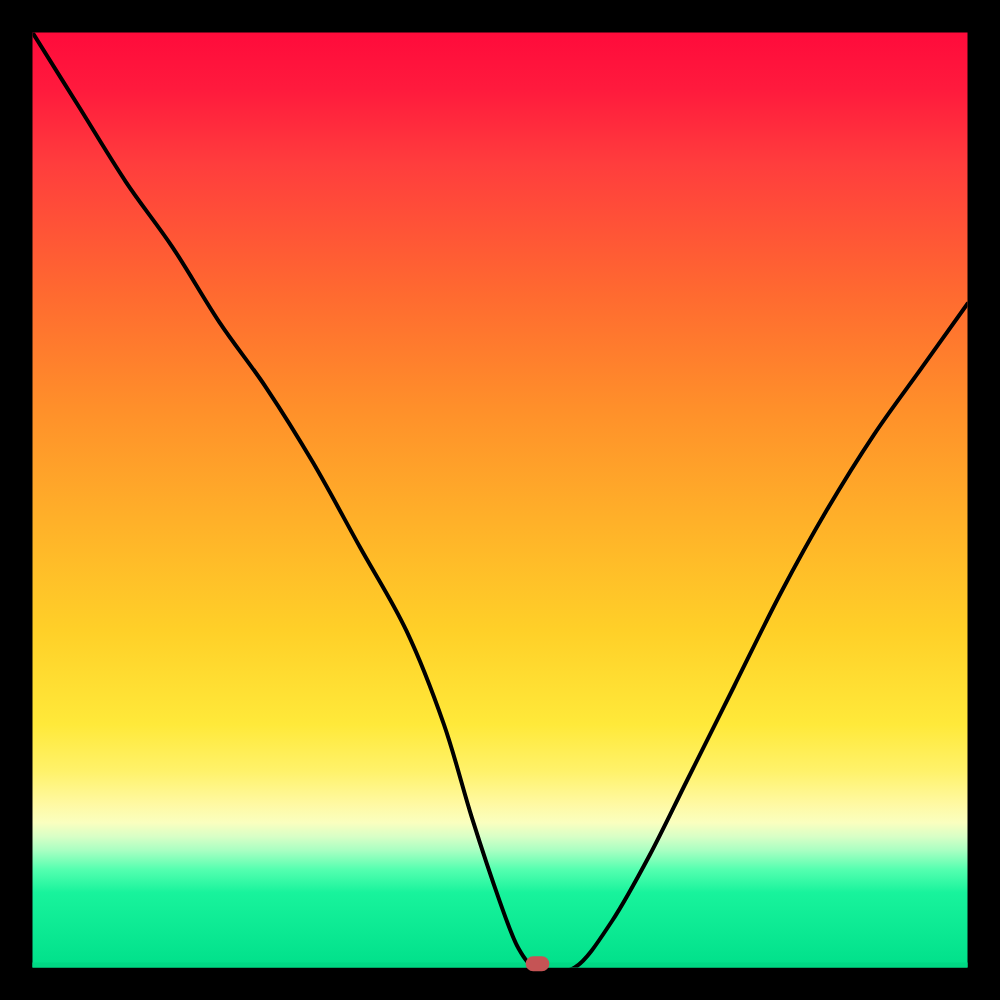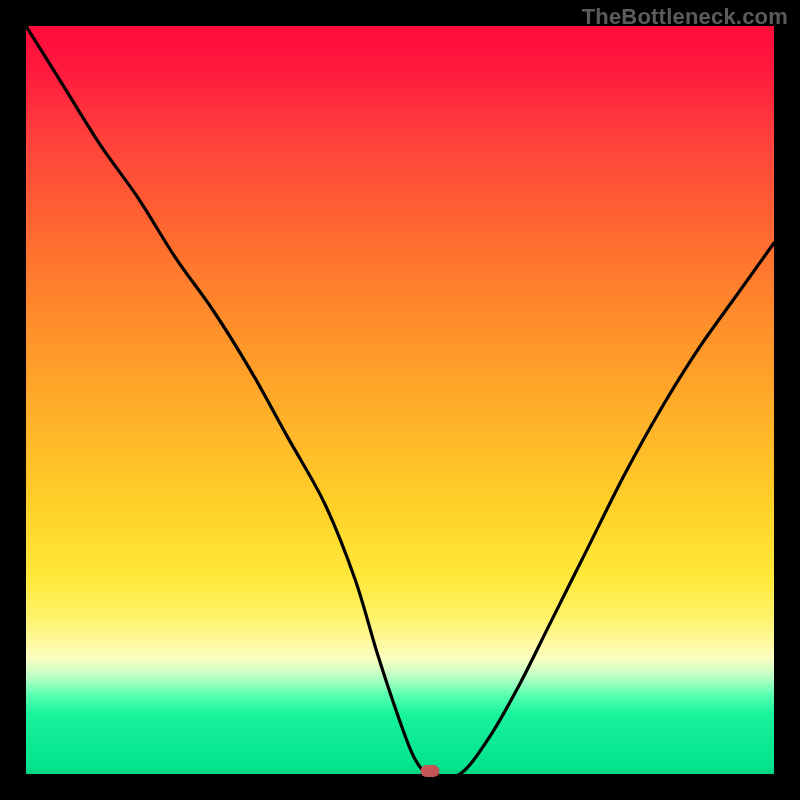--- a/index.html
+++ b/index.html
@@ -79,21 +79,20 @@
     background: #c55455;
     z-index: 4;
     transform: translate(-50%, -50%);
   }
 </style>
 </head>
 <body>
 
 <div class="frame">
 
-  <div class="watermark">TheBottleneck.com</div>
 
   <div class="plot">
 
     <div class="gradient"></div>
 
     <svg class="curve" viewBox="0 0 748 748" preserveAspectRatio="none">
       <path id="curve-path" d="M 0,0 C 6.233333333333333,9.97333333333332 24.93333333333333,39.893333333333246 37.4,59.83999999999992 C 49.86666666666667,79.78666666666659 62.33333333333333,100.98000000000006 74.8,119.68000000000006 C 87.26666666666667,138.38000000000008 99.73333333333333,153.33999999999997 112.2,172.03999999999996 C 124.66666666666667,190.73999999999995 137.13333333333333,213.17999999999998 149.6,231.88 C 162.06666666666666,250.58 174.53333333333333,265.54 187,284.24 C 199.46666666666667,302.94 211.93333333333334,322.88666666666666 224.4,344.08 C 236.86666666666667,365.2733333333333 249.33333333333334,388.96 261.8,411.4 C 274.26666666666665,433.84 287.98,455.03333333333336 299.2,478.72 C 310.41999999999996,502.4066666666667 320.3933333333333,528.5866666666667 329.12,553.52 C 337.8466666666667,578.4533333333333 344.08,604.6333333333332 351.56,628.3199999999999 C 359.04,652.0066666666667 367.76666666666665,678.1866666666666 374,695.64 C 380.23333333333335,713.0933333333334 383.97333333333336,724.3133333333333 388.96000000000004,733.04 C 393.9466666666667,741.7666666666667 396.44000000000005,745.5066666666667 403.92,748 C 411.4,750.4933333333333 423.8666666666667,754.2333333333333 433.84,748 C 443.8133333333333,741.7666666666667 453.78666666666663,725.5600000000001 463.76,710.6 C 473.73333333333335,695.64 483.70666666666665,676.94 493.68,658.24 C 503.65333333333336,639.54 512.38,620.8399999999999 523.6,598.4 C 534.82,575.96 548.5333333333333,548.5333333333333 561,523.6 C 573.4666666666667,498.6666666666667 585.9333333333333,472.4866666666667 598.4,448.8 C 610.8666666666667,425.11333333333334 623.3333333333333,402.67333333333335 635.8,381.48 C 648.2666666666667,360.2866666666667 660.7333333333333,340.34000000000003 673.2,321.64000000000004 C 685.6666666666667,302.94000000000005 698.1333333333333,286.7333333333333 710.6,269.28 C 723.0666666666667,251.82666666666665 741.7666666666667,225.64666666666673 748,216.92000000000007" fill="none" stroke="#000000" stroke-width="3.2" stroke-linecap="round" stroke-linejoin="round"></path>
     </svg>
 
     <div class="marker" id="marker" style="left: 403.92px; top: 745px; background: rgb(197, 84, 85);"></div>

